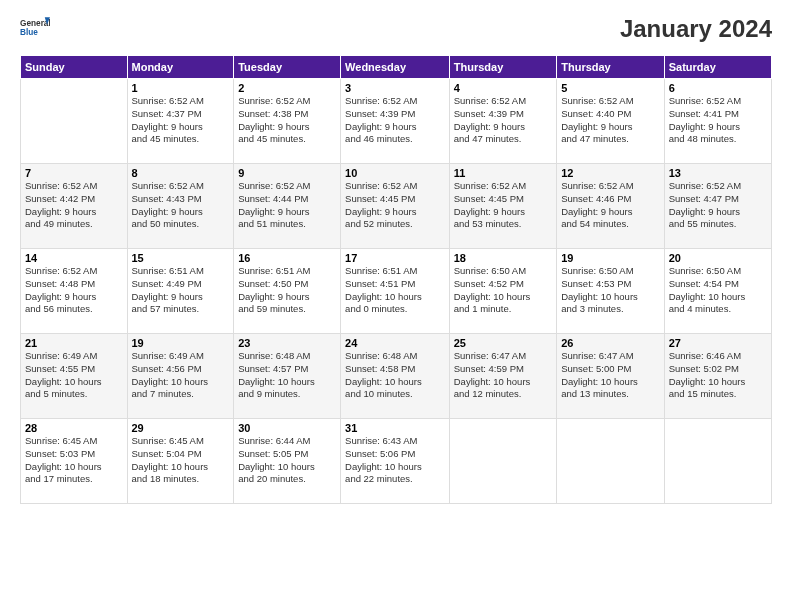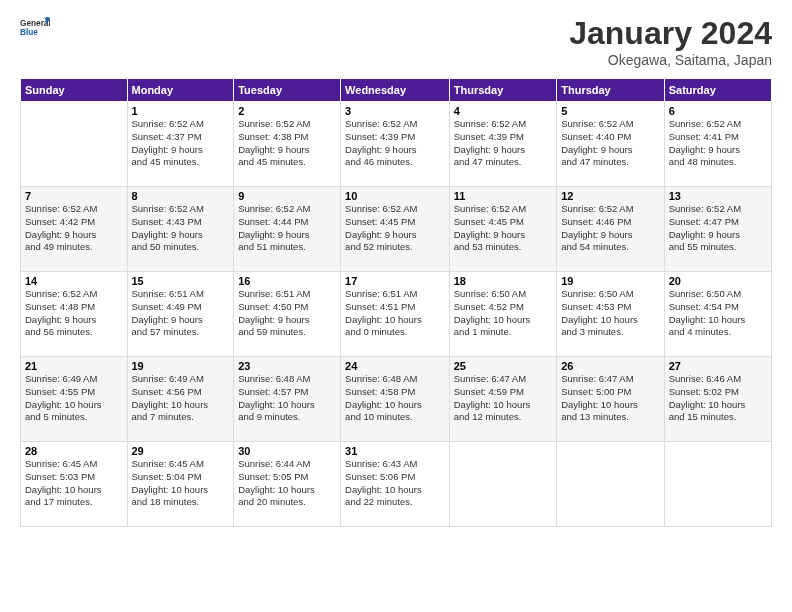--- a/index.html
+++ b/index.html
@@ -28,21 +28,21 @@
       gap: 4px;
     }
     .logo-icon {
       width: 30px;
       height: 30px;
     }
     .title-block {
       text-align: right;
     }
     .month-title {
-      font-size: 32px;
+      font-size: 24px;
       font-weight: bold;
       color: #333;
     }
     .location {
       font-size: 14px;
       color: #555;
     }
     .calendar {
       width: 100%;
       border-collapse: collapse;
@@ -88,21 +88,20 @@
   <div class="header">
     <div class="logo">
       <svg class="logo-icon" viewBox="0 0 40 40">
     <text x="0" y="14" font-size="11" font-weight="bold" fill="#333">General</text>
     <text x="0" y="27" font-size="11" font-weight="bold" fill="#1a5fa8">Blue</text>
     <polygon points="33,3 40,3 36,13" fill="#1a5fa8"></polygon>
   </svg>
     </div>
     <div class="title-block">
       <div class="month-title">January 2024</div>
-      <div class="location">Okegawa, Saitama, Japan</div>
     </div>
   </div>
 
   <table class="calendar">
     <thead>
       <tr>
         <th>Sunday</th>
         <th>Monday</th>
         <th>Tuesday</th>
         <th>Wednesday</th>

